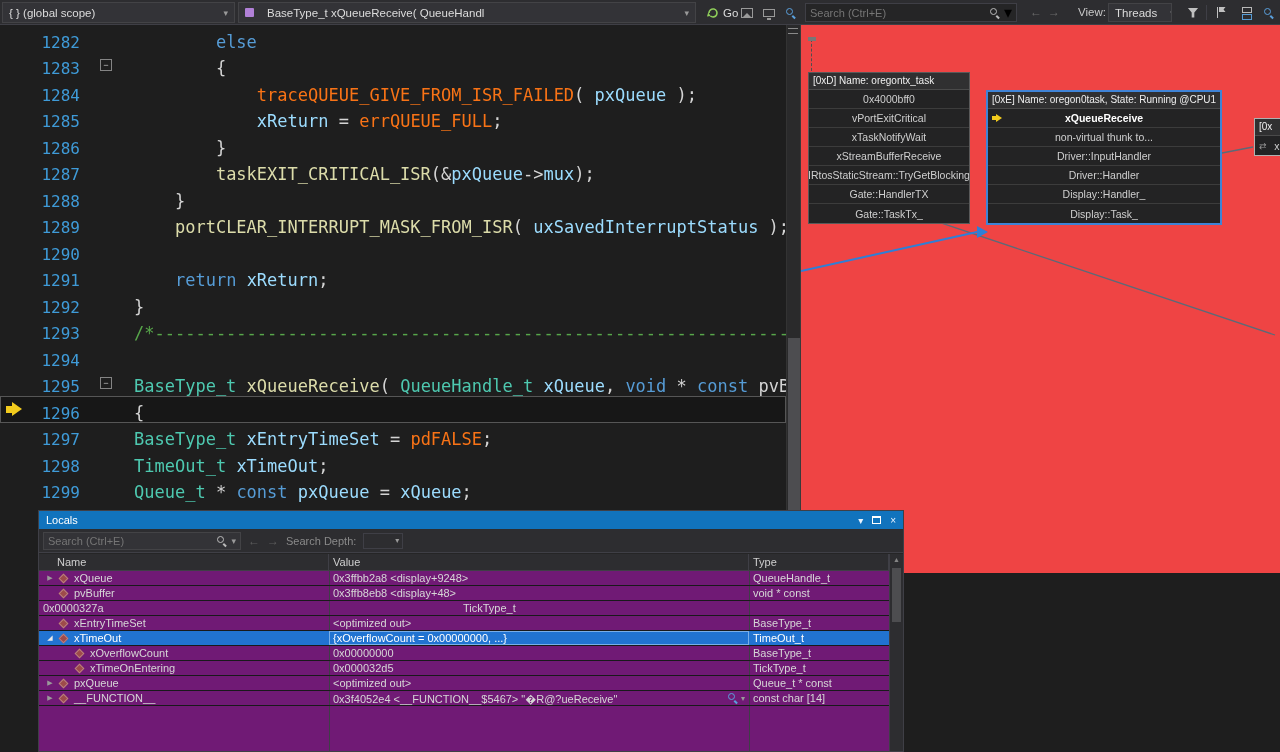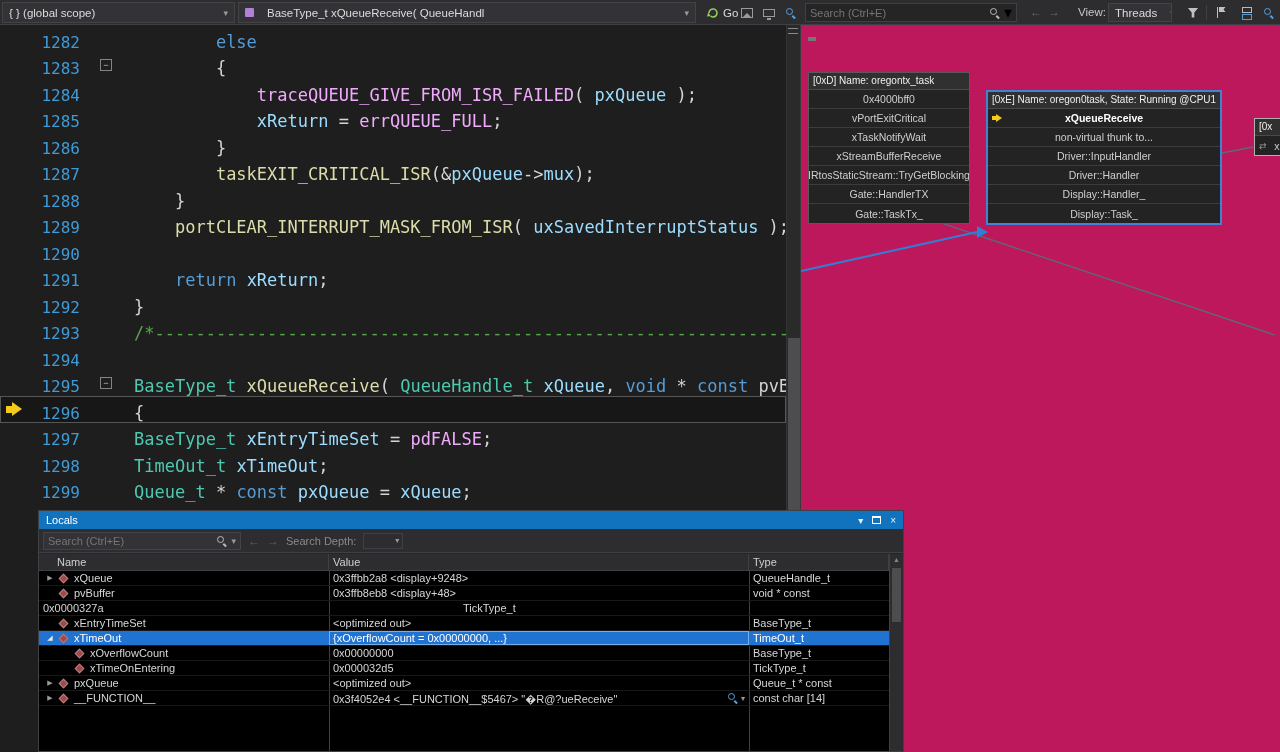--- a/index.html
+++ b/index.html
@@ -56,27 +56,27 @@
   .glyph{flex:0 0 28px;height:100%;position:relative}
   .exec-arrow{position:absolute;left:12px;top:50%;transform:translateY(-50%);width:0;height:0;
     border-top:7px solid transparent;border-bottom:7px solid transparent;border-left:10px solid #f2cb1d}
   .exec-arrow::before{content:"";position:absolute;left:-16px;top:-3.5px;width:6px;height:7px;background:#f2cb1d}
   .lnum{flex:0 0 58px;text-align:right;color:#3f9bd8;font-size:16px;padding-right:6px}
   .fold{flex:0 0 30px;height:100%;display:flex;align-items:center;justify-content:flex-end;padding-right:4px}
   .fold-box{width:12px;height:12px;border:1px solid #848484;color:#c4c4c4;font-size:9px;line-height:10px;
     text-align:center;background:#1e1e1e;font-family:"Liberation Sans",sans-serif}
   .ltext{flex:1;overflow:hidden;white-space:pre;padding-left:18px;color:#d4d4d4}
   .tok-pl{color:#d4d4d4}.tok-kw{color:#569cd6}.tok-ty{color:#4ec9b0}.tok-fn{color:#dcdcaa}
-  .tok-var{color:#9cdcfe}.tok-mc{color:#f0abfc}.tok-cm{color:#57a64a}
+  .tok-var{color:#9cdcfe}.tok-mc{color:#f97316}.tok-cm{color:#57a64a}
   #ed-scroll{position:absolute;right:0;top:0;width:14px;height:100%;background:#2a2a2b;border-left:1px solid #333}
   #ed-grip{position:absolute;right:2px;top:3px;width:10px;height:6px;border-top:1px solid #8a8a8a;
     border-bottom:1px solid #8a8a8a}
   #ed-thumb{position:absolute;left:1px;top:313px;width:12px;height:172px;background:#4d4d50}
   
-  #stacks{position:absolute;left:800px;top:25px;width:480px;height:727px;background:#be185d;
+  #stacks{position:absolute;left:800px;top:25px;width:480px;height:548px;background:#ef4444;
     border-left:1px solid #3a3a3a;overflow:hidden}
   #zoom-slider{position:absolute;left:10px;top:14px;height:56px;border-left:1px dashed #4f4f4f}
   #zoom-handle{position:absolute;left:-4px;top:-2px;width:8px;height:4px;background:#777}
   #connectors{position:absolute;left:0;top:0;z-index:1}
   .frame-box{position:absolute;background:#232324;border:1px solid #595959;z-index:2;overflow:hidden}
   .frame-box.hl{border:2px solid #3f83d6}
   .frame-box.cut{border-color:#b0b0b0}
   .frame-header{background:#303031;color:#efefef;font-size:10px;padding:2px 4px 3px 4px;
     border-bottom:1px solid #4a4a4a;white-space:nowrap;overflow:hidden}
   .frame-row{height:19px;display:flex;align-items:center;justify-content:center;color:#cfcfcf;
@@ -96,21 +96,21 @@
   .tb-win{width:9px;height:8px;border:1px solid #fff;border-top-width:2px}
   #locals-toolbar{height:24px;background:#2d2d30;border-bottom:1px solid #3f3f46;display:flex;
     align-items:center;padding:0 4px;gap:7px}
   #locals-search{width:198px;height:18px;background:#333337;border:1px solid #434346;display:flex;
     align-items:center;padding:0 4px;gap:3px}
   #locals-search input{flex:1;background:transparent;border:0;outline:none;color:#9a9a9a;font-size:11px}
   .dis-arrow{color:#5e5e5e;font-size:12px}
   #depth-label{color:#8a8a8a}
   #depth-dd{width:40px;height:16px;background:#2d2d30;border:1px solid #3f3f46;display:flex;
     align-items:center;justify-content:flex-end;padding:0 3px;color:#9a9a9a;font-size:8px}
-  #grid{position:absolute;left:0;top:43px;right:14px;bottom:0;background:#000000;overflow:hidden}
+  #grid{position:absolute;left:0;top:43px;right:14px;bottom:0;background:#701a75;overflow:hidden}
   #grid-header{height:17px;display:flex;background:#2d2d30;color:#cfcfcf;border-bottom:1px solid #3f3f46}
   .gh{border-right:1px solid #3f3f46;padding:2px 4px 0 18px;font-size:11px}
   .gh.col-name{width:290px}.gh.col-value{width:420px;padding-left:4px}.gh.col-type{flex:1;padding-left:4px}
   #grid-body{position:absolute;left:0;top:17px;right:0;bottom:0}
   .colline{position:absolute;top:0;bottom:0;width:1px;background:#3f3f46;z-index:1}
   #rows-wrap{position:absolute;left:0;top:0;right:0;z-index:2}
   .grow{height:15px;display:flex;align-items:center;border-bottom:1px solid #19191b;position:relative}
   .grow.sel{background:#2173d1;color:#fff}
   .cell{height:100%;display:flex;align-items:center;overflow:hidden;white-space:nowrap}
   .name-cell{width:290px;padding-left:4px}

